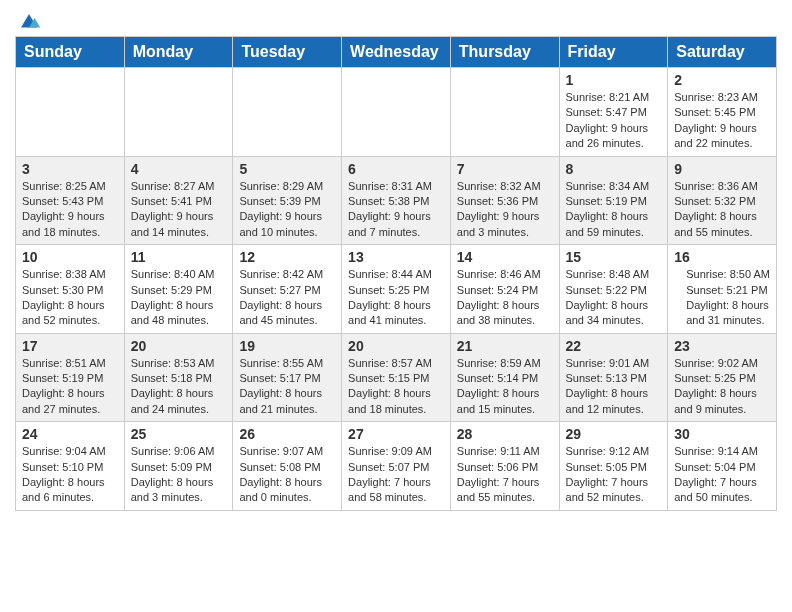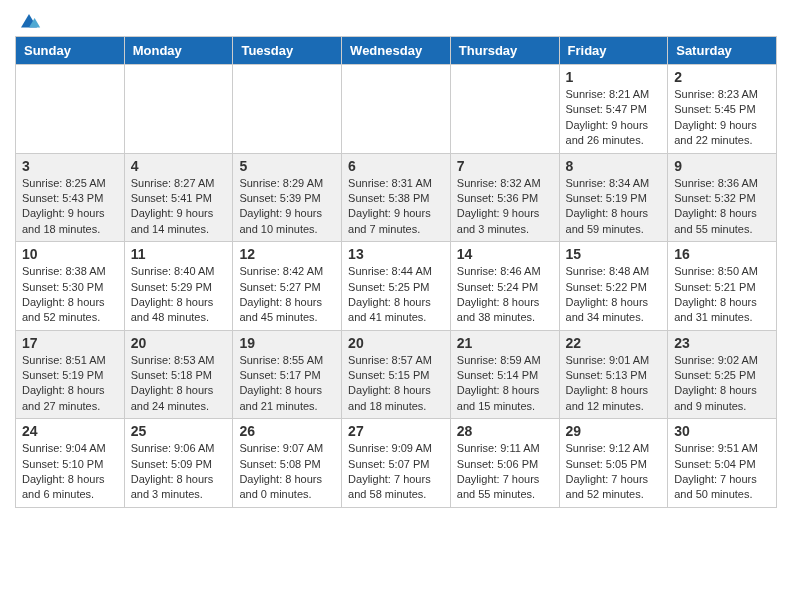--- a/index.html
+++ b/index.html
@@ -8,21 +8,21 @@
     .header { display: flex; justify-content: space-between; align-items: flex-start; margin-bottom: 10px; }
     .logo { display: flex; flex-direction: column; align-items: flex-start; }
     .logo-text { display: flex; align-items: center; }
     .logo-general { font-size: 22px; font-weight: bold; color: #333; }
     .logo-blue { font-size: 22px; font-weight: bold; color: #1a6bb5; }
     .logo-icon { width: 24px; height: 20px; margin-left: 2px; }
     .title-block { text-align: right; }
     .month-title { font-size: 36px; font-weight: bold; color: #333; line-height: 1.1; }
     .location { font-size: 16px; color: #555; }
     .calendar { width: 100%; border-collapse: collapse; }
-    .calendar th { background: #1a6bb5; color: #fff; text-align: left; padding: 6px 8px; font-size: 13px; border: 1px solid #ccc; }
+    .calendar th { background: #1a6bb5; color: #fff; text-align: left; padding: 6px 8px; font-size: 16px; border: 1px solid #ccc; }
     .calendar td { vertical-align: top; border: 1px solid #ccc; padding: 4px 6px; font-size: 11px; color: #333; width: calc(100%/7); min-height: 80px; }
     .calendar tr:nth-child(even) td { background: #f0f0f0; }
     .calendar tr:nth-child(odd) td { background: #fff; }
     .day-num { font-size: 14px; font-weight: bold; display: block; margin-bottom: 2px; }
     .day-info { font-size: 11px; line-height: 1.4; }
     .empty { background: #fff !important; }
   </style>
 </head>
 <body>
 
@@ -152,21 +152,21 @@
 Daylight: 8 hours and 38 minutes.</div>
           </td>
           <td>
             <span class="day-num">15</span>
             <div class="day-info" style="white-space: pre-line;">Sunrise: 8:48 AM
 Sunset: 5:22 PM
 Daylight: 8 hours and 34 minutes.</div>
           </td>
           <td>
             <span class="day-num">16</span>
-            <div class="day-info" style="white-space: pre-line;">Sunrise: 8:50 AM
+            <div class="day-info" style="white-space: pre-line; margin-left: 12px;">Sunrise: 8:50 AM
 Sunset: 5:21 PM
 Daylight: 8 hours and 31 minutes.</div>
           </td>
         </tr>
         <tr>
           <td>
             <span class="day-num">17</span>
             <div class="day-info" style="white-space: pre-line;">Sunrise: 8:51 AM
 Sunset: 5:19 PM
 Daylight: 8 hours and 27 minutes.</div>
@@ -240,20 +240,20 @@
 Daylight: 7 hours and 55 minutes.</div>
           </td>
           <td>
             <span class="day-num">29</span>
             <div class="day-info" style="white-space: pre-line;">Sunrise: 9:12 AM
 Sunset: 5:05 PM
 Daylight: 7 hours and 52 minutes.</div>
           </td>
           <td>
             <span class="day-num">30</span>
-            <div class="day-info" style="white-space: pre-line;">Sunrise: 9:51 AM
+            <div class="day-info" style="white-space: pre-line;">Sunrise: 9:14 AM
 Sunset: 5:04 PM
 Daylight: 7 hours and 50 minutes.</div>
           </td>
         </tr>
       </tbody>
   </table>
 </div>
 
 </body></html>

